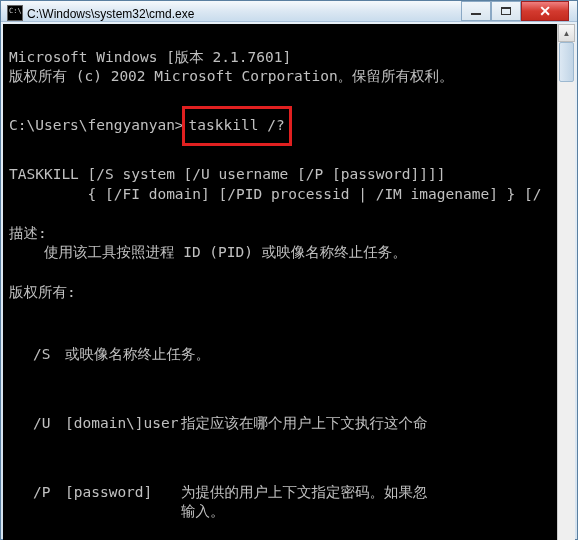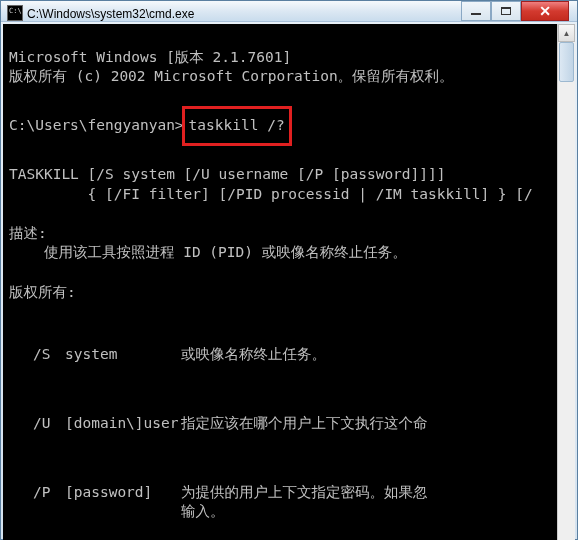--- a/index.html
+++ b/index.html
@@ -155,30 +155,29 @@
   </div>
 
   <div class="console-wrap">
     <div class="console">
 <span class="line">Microsoft Windows [版本 2.1.7601]</span>
 <span class="line">版权所有 (c) 2002 Microsoft Corporation。保留所有权利。</span>
 
 <span class="line"><span>C:\Users\fengyanyan&gt;</span><span class="highlighted">taskkill /?</span></span>
 
 <span class="line">TASKKILL [/S system [/U username [/P [password]]]]</span>
-<span class="line">         { [/FI filter] [/PID processid | /IM taskkill] } [/</span>
+<span class="line">         { [/FI domain] [/PID processid | /IM imagename] } [/</span>
 
 <span class="line">描述:</span>
 <span class="line">    使用该工具按照进程 ID (PID) 或映像名称终止任务。</span>
 
 <span class="line">版权所有:</span>
 <div class="param-table">
   <div class="param-row">
     <span class="param-flag">/S</span>
-    <span class="param-name">system</span>
     <span class="param-desc">或映像名称终止任务。</span>
   </div>
   <div class="param-row">
     <span class="param-flag">/U</span>
     <span class="param-name">[domain\]user</span>
     <span class="param-desc">指定应该在哪个用户上下文执行这个命</span>
   </div>
   <div class="param-row">
     <span class="param-flag">/P</span>
     <span class="param-name">[password]</span>

